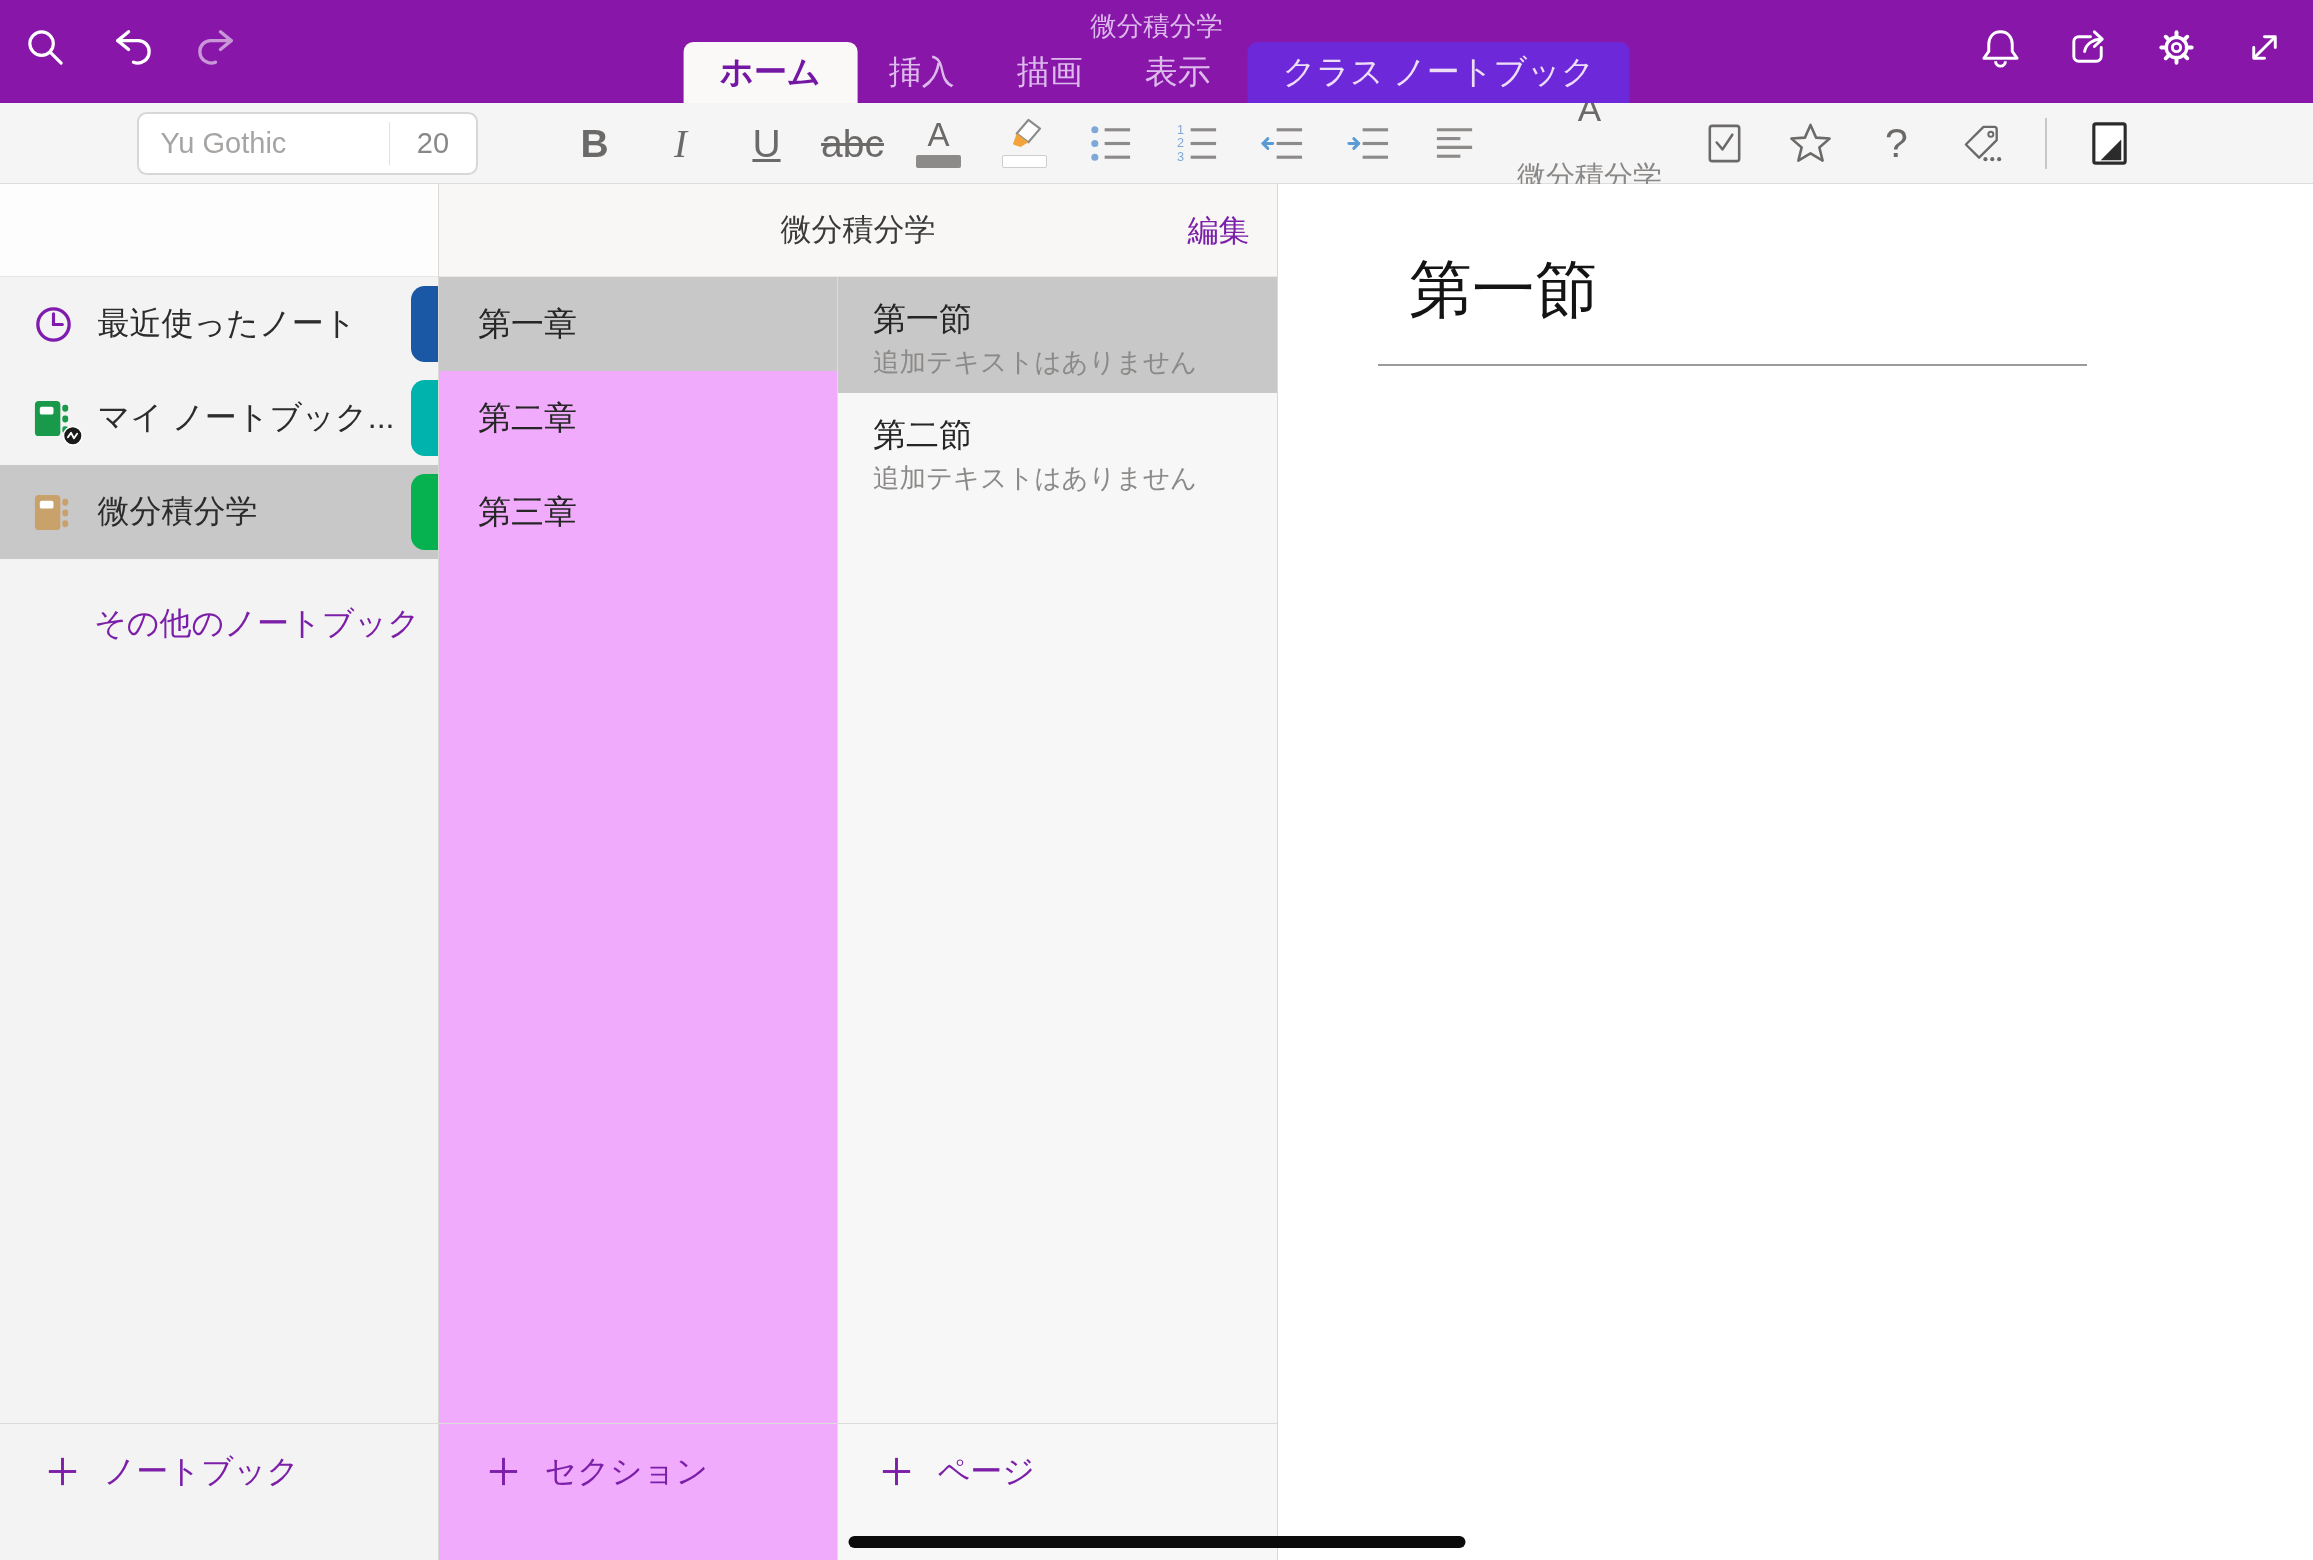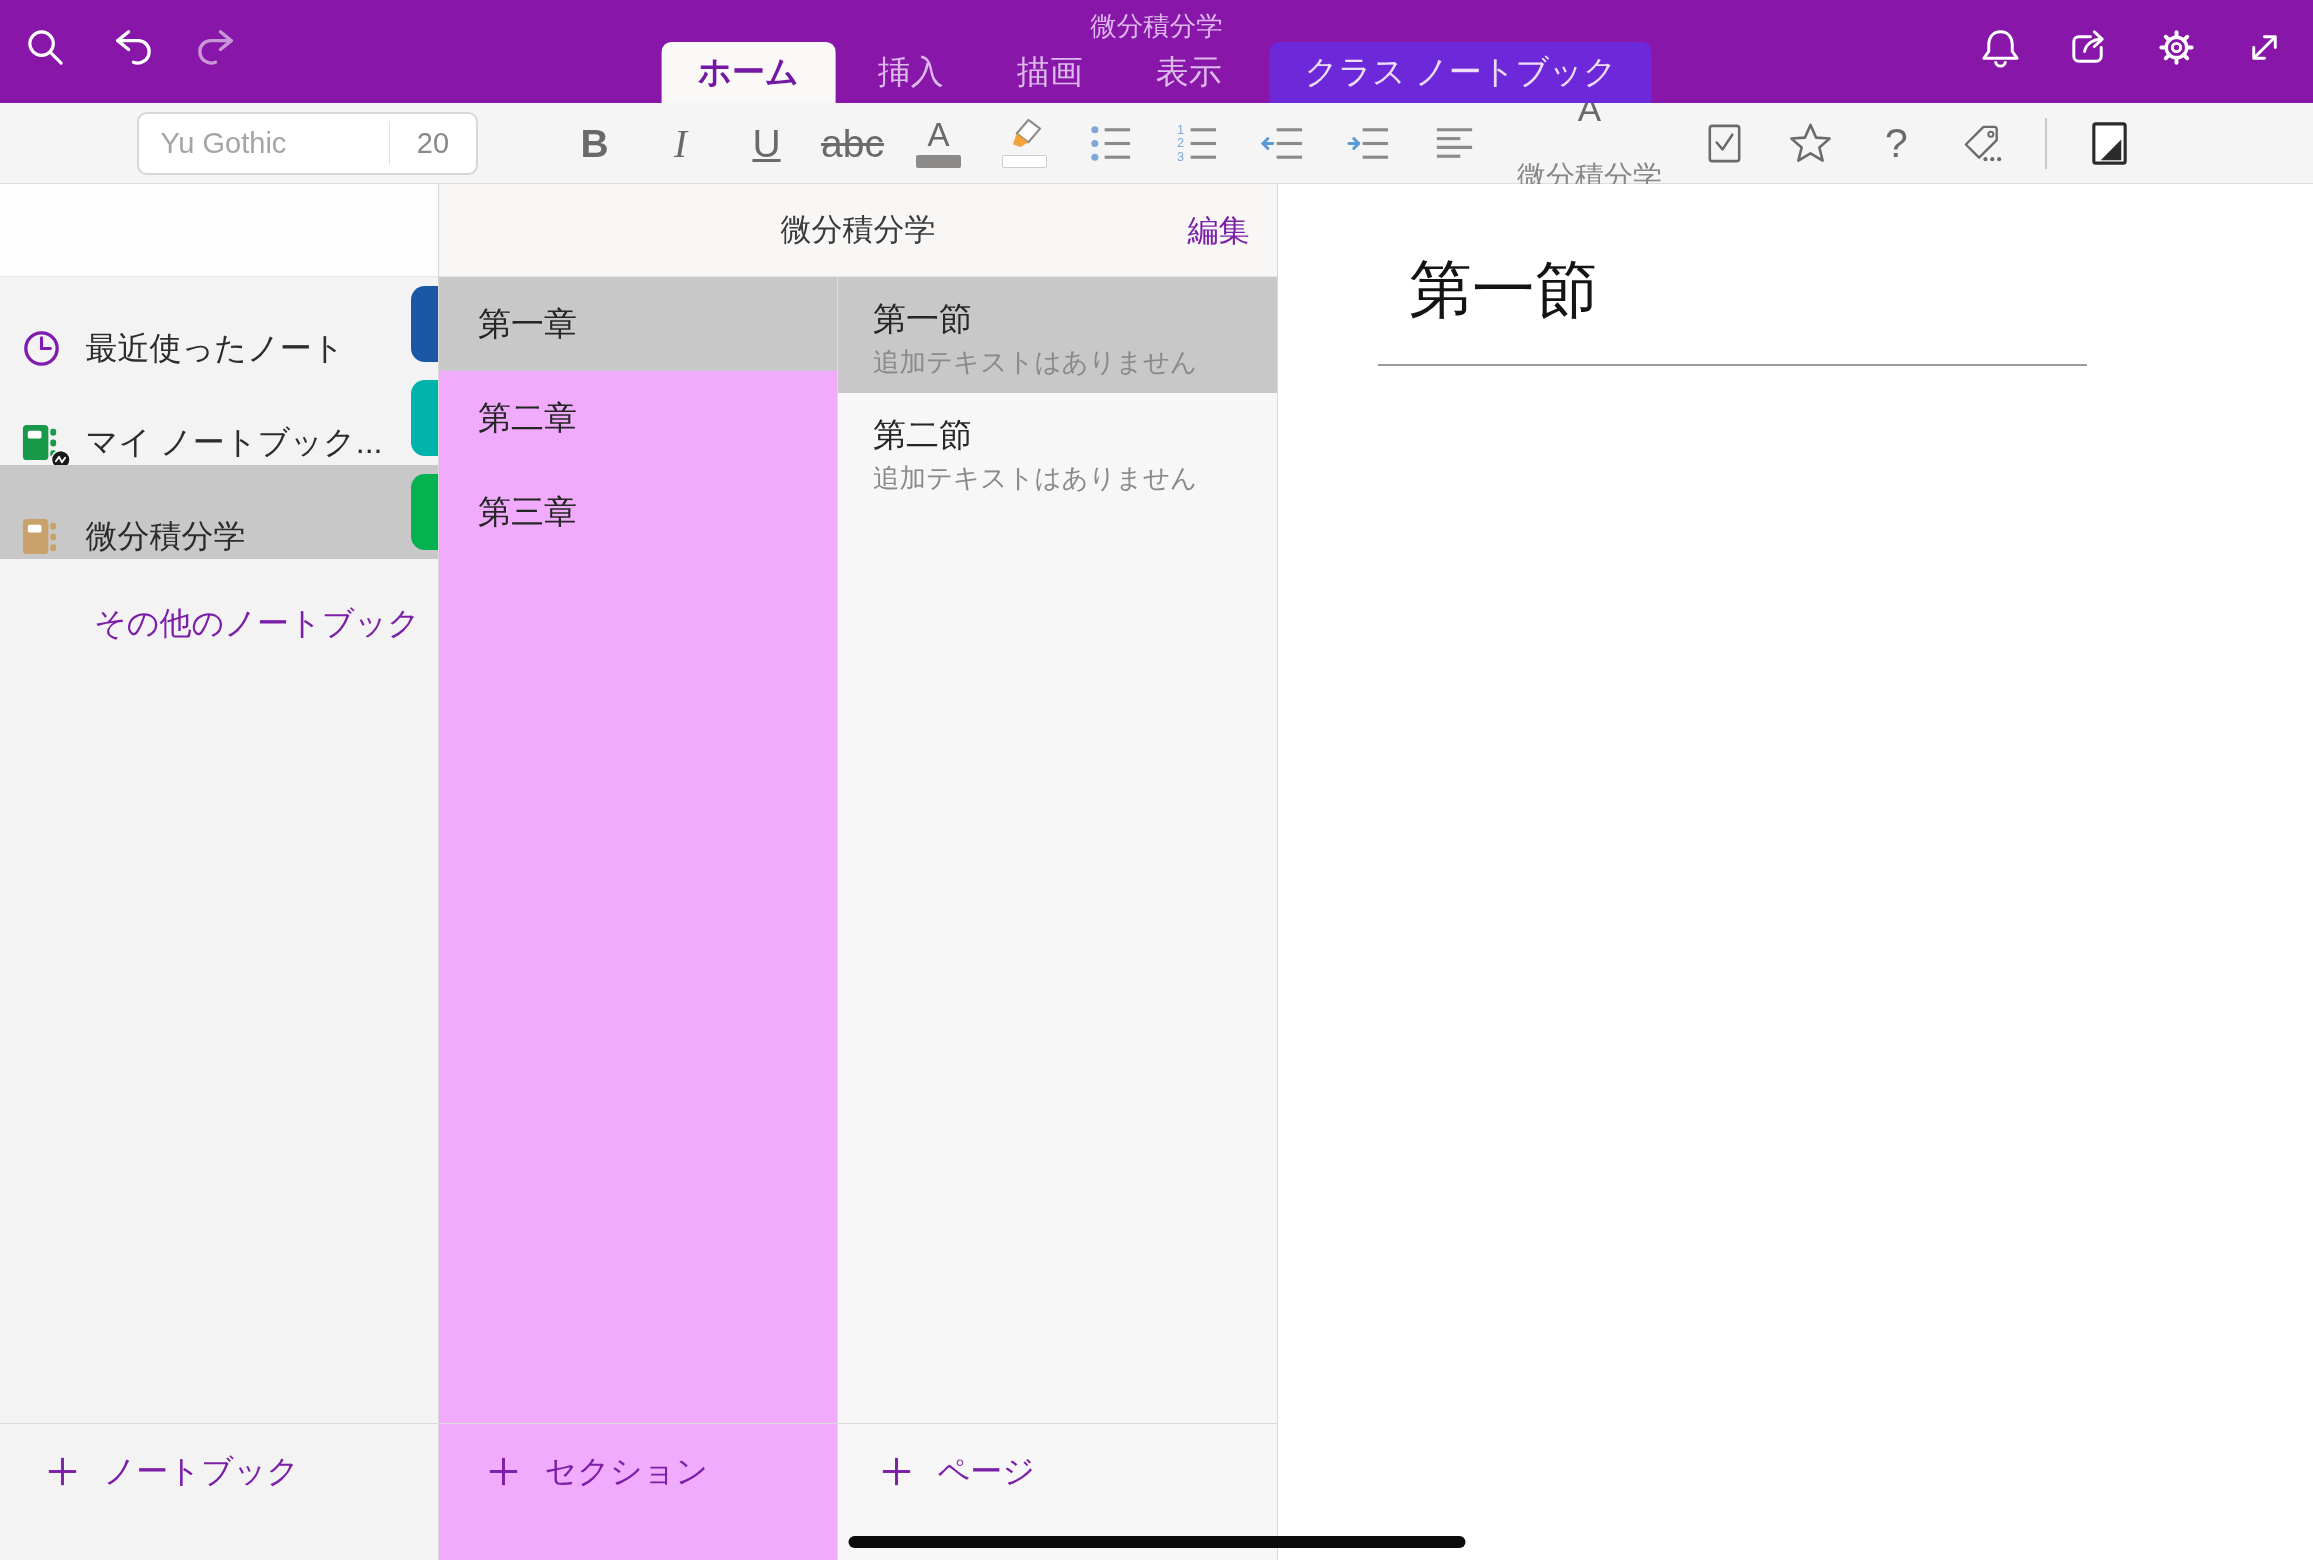--- a/index.html
+++ b/index.html
@@ -6,21 +6,21 @@
   html,body { width:2313px; height:1560px; overflow:hidden; }
   body { font-family:"Liberation Sans","DejaVu Sans",sans-serif; position:relative; background:#fff; }
 
   
   .topbar { position:relative; height:103px; background:#8817A9; }
   .tb-left { position:absolute; left:21.6px; top:23.5px; display:flex; gap:39px; align-items:center; }
   .tb-right { position:absolute; right:25.5px; top:23.5px; display:flex; gap:41px; align-items:center; }
   .tb-btn { width:47px; height:47px; display:flex; align-items:center; justify-content:center; cursor:pointer; }
   .tb-btn.disabled { opacity:.55; }
   .app-title { position:absolute; top:7.8px; left:0; width:100%; text-align:center; font-size:26.5px; color:#DDB8EC; }
-  .ribbon { position:absolute; bottom:0; left:50%; transform:translateX(-50%); display:flex; align-items:center;gap:11px; }
+  .ribbon { position:absolute; bottom:0; left:50%; transform:translateX(-50%); display:flex; align-items:center; }
   .rtab { height:61px; display:flex; align-items:center; padding:0 31px; font-size:33px; color:#DDBAEC; cursor:pointer; white-space:nowrap; }
   .rtab.active { background:#FAF9F8; color:#7517A5; font-weight:bold; border-radius:9.8px 9.8px 0 0; padding:0 37px; }
   .rtab.dark { background:#6d28d9; color:#EDDDF7; border-radius:9.8px 9.8px 0 0; padding:0 35px; margin-left:5.9px; }
 
   
   .toolbar { height:81px; background:#F6F5F5; border-bottom:1px solid #DEDDDD; display:flex; align-items:center; padding-left:137px; gap:39px; }
   .font-box { width:341px; height:63px; background:#fff; border:2px solid #D8D7D6; border-radius:9.8px; display:flex; align-items:center; margin-right:54px; cursor:pointer; }
   .font-name { flex:1; padding-left:21.6px; font-size:29px; color:#A7A5A3; }
   .font-div { width:1px; height:43px; background:#E2E1E0; }
   .font-size { width:86px; text-align:center; font-size:29px; color:#8A8886; }
@@ -39,21 +39,21 @@
 
   
   .main { display:flex; height:1376px; }
   .col-footer { height:137px; border-top:1px solid #DCDBDA; padding-top:25.5px; }
   .add-btn { display:flex; align-items:center; gap:21.6px; color:#7B1FA8; font-size:32px; cursor:pointer; }
 
   
   .sidebar { width:439px; background:#F4F3F3; border-right:1px solid #D9D8D7; display:flex; flex-direction:column; }
   .sidebar-header { height:93px; background:#FDFDFD; border-bottom:1px solid #E8E7E6; }
   .nb-list { flex:1; }
-  .nb-row { height:94px; display:flex; align-items:flex-end; padding-left:19px; position:relative; cursor:pointer; }
+  .nb-row { height:94px; display:flex; align-items:center; padding-left:31px; position:relative; cursor:pointer; }
   .nb-row.selected { background:#C9C8C8; }
   .nb-icon { width:45px; height:45px; margin-right:21.6px; position:relative; flex:none; }
   .nb-label { font-size:32px; color:#2C2C2C; white-space:nowrap; }
   .nb-tab { position:absolute; right:0; top:8.8px; width:27.4px; height:76px; border-radius:13.7px 0 0 13.7px; }
   .tab-blue { background:#1A57A5; } .tab-teal { background:#00B3AD; } .tab-green { background:#06B150; }
   .sync-badge { position:absolute; right:-7.8px; bottom:-5.9px; }
   .more-link { margin-top:43px; padding-left:94px; font-size:32px; color:#7B1FA8; cursor:pointer; }
   .sidebar .col-footer { padding-left:43px; }
 
   

